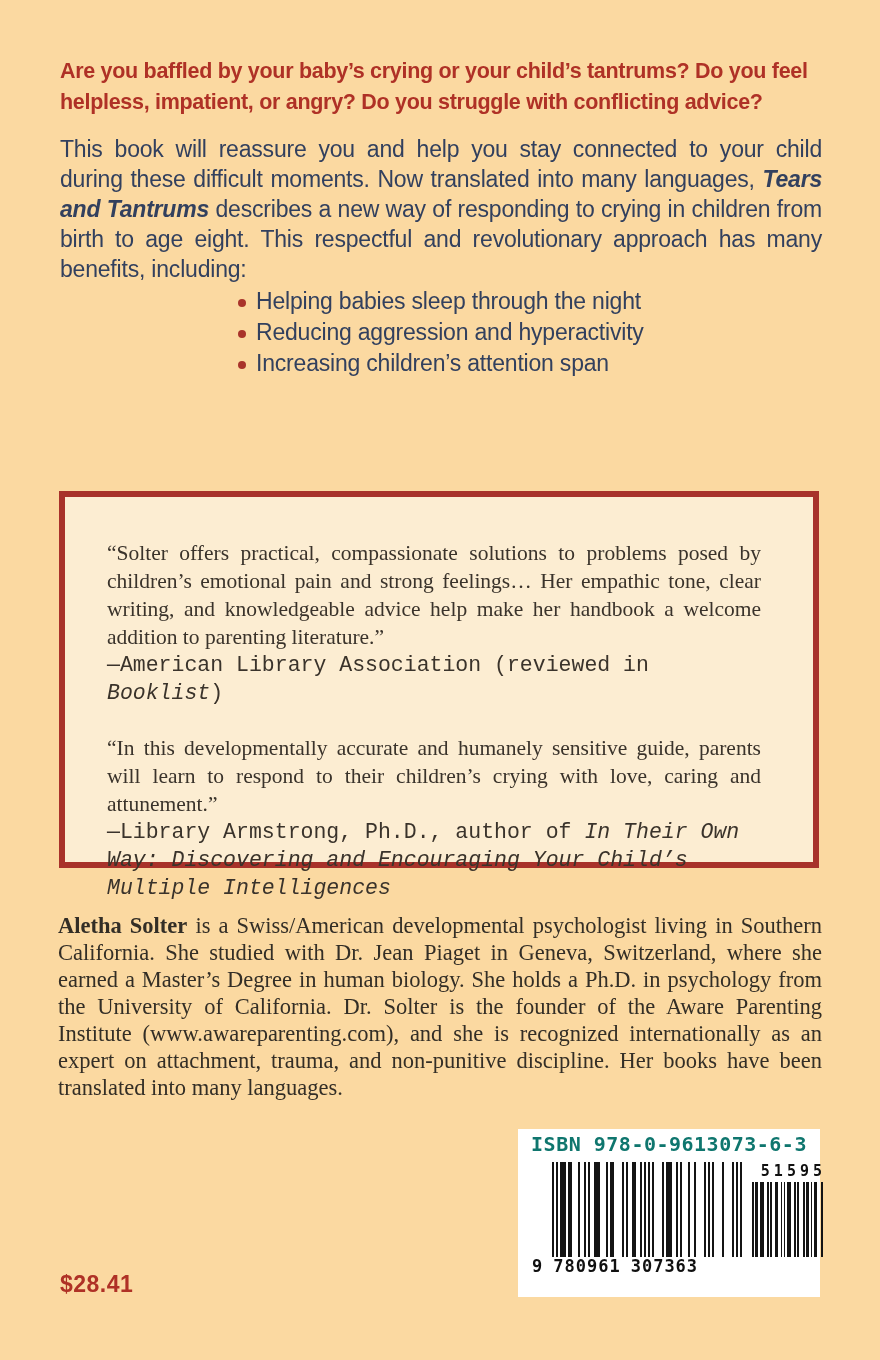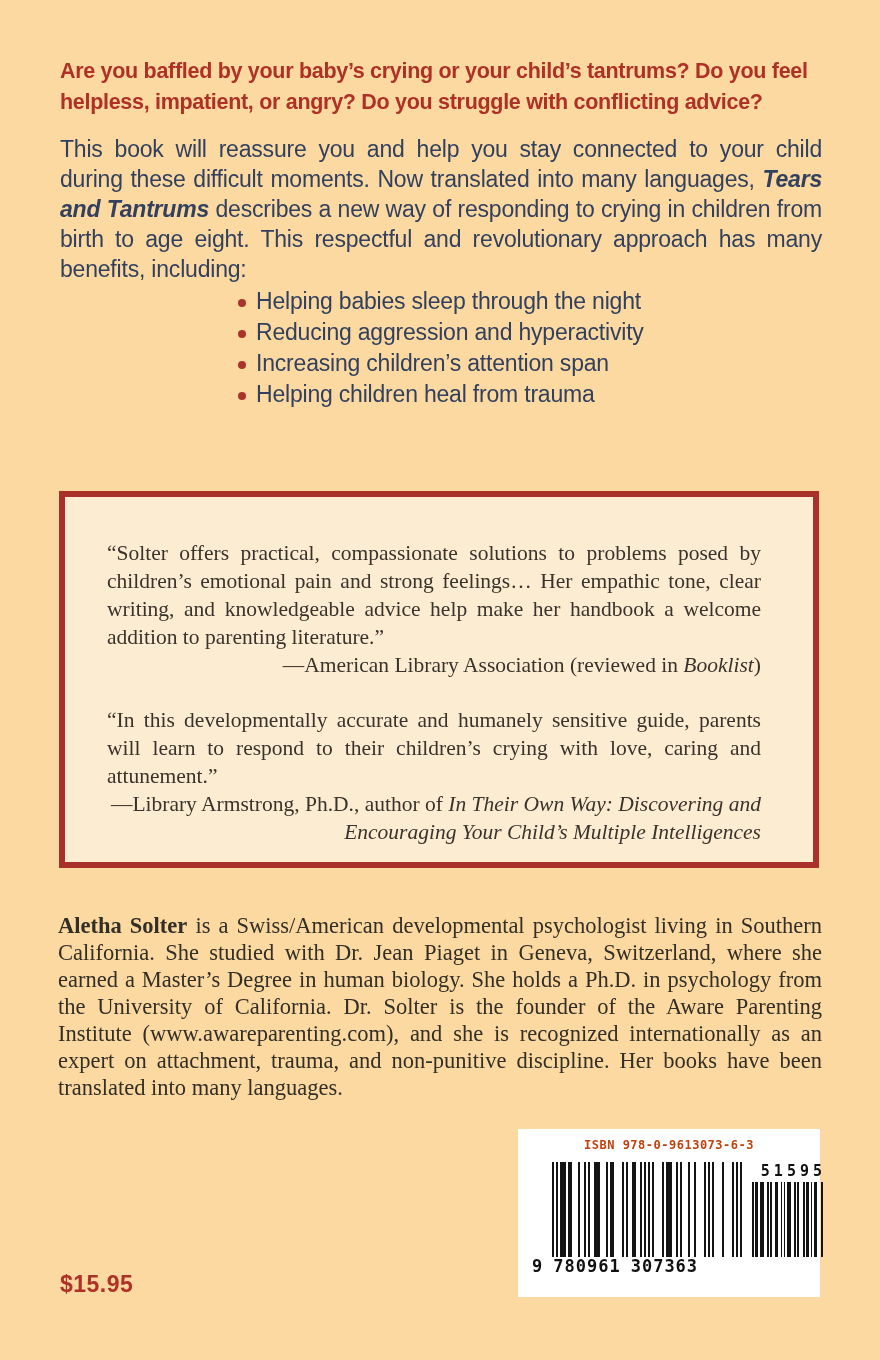--- a/index.html
+++ b/index.html
@@ -55,45 +55,45 @@
     color:#3A332B;
   }
   .quote{
     margin:0;
     font-size:21.5px;line-height:28px;
     text-align:justify;
   }
   .attribution{
     margin:0;
     font-size:21.5px;line-height:28px;
-    text-align:right;
+    font-family:Liberation Mono, monospace;
   }
   .attribution .ital{font-style:italic;}
   .quote-2{margin-top:27px;}
   
   .bio{
     position:absolute;left:58px;top:912px;width:764px;
     margin:0;
     font-family:"Liberation Serif",serif;
     font-size:22.5px;line-height:27px;
     text-align:justify;
     color:#332E26;
   }
   .bio .author-name{font-weight:bold;}
   
   .barcode-panel{
     position:absolute;left:518px;top:1129px;width:302px;height:168px;
     background:#FFFFFF;
   }
   .isbn-label{
-    position:absolute;left:0;top:9px;width:100%;
+    position:absolute;left:0;top:3px;width:100%;
     text-align:center;
     font-family:"DejaVu Sans Mono",monospace;
-    font-weight:bold;font-size:12px;letter-spacing:0.5px;
-    color:#c2410c;white-space:nowrap;
+    font-weight:bold;font-size:20px;letter-spacing:0.5px;
+    color:#0f766e;white-space:nowrap;
   }
   .bars{position:absolute;}
   .bars i{position:absolute;top:0;bottom:0;background:#141414;}
   .main-bars{left:34px;top:33px;height:95px;}
   .supp-bars{left:234px;top:53px;height:75px;}
   .supp-num{
     position:absolute;left:230px;top:33px;width:78px;
     text-align:right;
     font-family:"DejaVu Sans Mono",monospace;
     font-weight:bold;font-size:15px;letter-spacing:4px;
@@ -128,24 +128,20 @@
         <span class="dot"></span>
         <span>Helping babies sleep through the night</span>
       </li>
     <li>
         <span class="dot"></span>
         <span>Reducing aggression and hyperactivity</span>
       </li>
     <li>
         <span class="dot"></span>
         <span>Increasing children’s attention span</span>
-      </li>
-    <li>
-        <span class="dot"></span>
-        <span>Helping children heal from trauma</span>
       </li>
   </ul>
 
   <div class="quote-box">
     <p class="quote">“Solter offers practical, compassionate solutions to problems posed by children’s emotional pain and strong feelings… Her empathic tone, clear writing, and knowledgeable advice help make her handbook a welcome addition to parenting literature.”</p>
     <p class="attribution"><span>—American Library Association (reviewed in </span><span class="ital">Booklist</span><span>)</span></p>
 
     <p class="quote quote-2">“In this developmentally accurate and humanely sensitive guide, parents will learn to respond to their children’s crying with love, caring and attunement.”</p>
     <p class="attribution"><span>—Library Armstrong, Ph.D., author of </span><span class="ital">In Their Own Way: Discovering and Encouraging Your Child’s Multiple Intelligences</span><span></span></p>
   </div>
@@ -205,15 +201,15 @@
         <i style="left:61.5px;width:3px"></i>
         <i style="left:69px;width:1.5px"></i>
       </div>
     <div class="ean-digits">
       <span>9</span>
       <span>780961</span>
       <span>307363</span>
     </div>
   </div>
 
-  <div class="price">$15.95</div>
+  <div class="price">$28.41</div>
 
 </div>
 
 </body></html>

